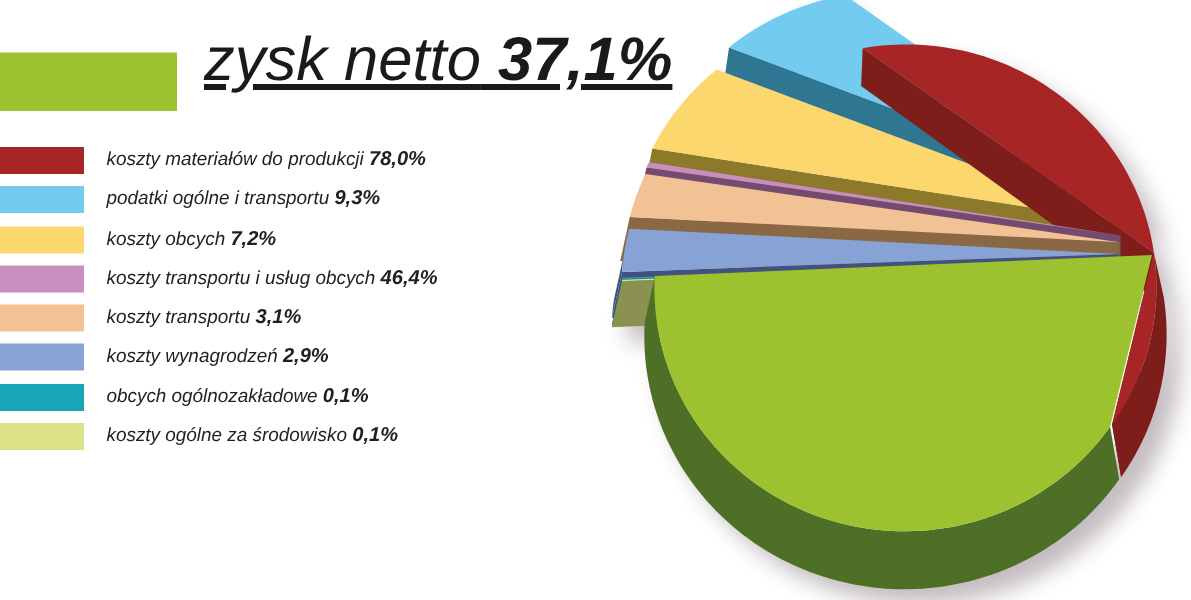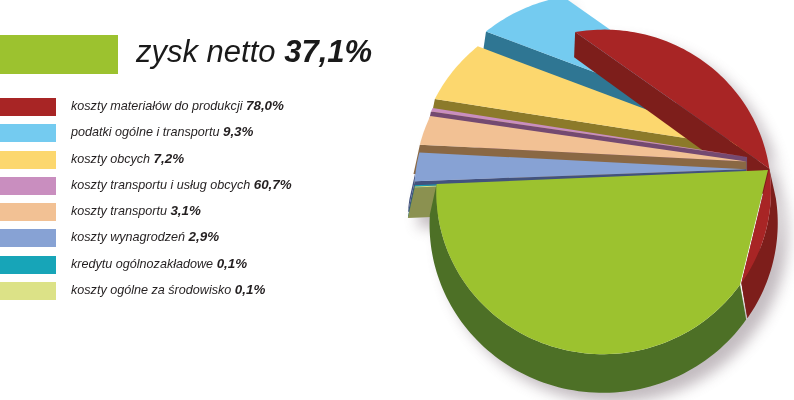--- a/index.html
+++ b/index.html
@@ -1,21 +1,21 @@
 <!DOCTYPE html>
 <html><head>
 <meta charset="utf-8">
 <style>
   html,body{margin:0;padding:0;}
   body{width:794px;height:400px;background:#ffffff;overflow:hidden;position:relative;
        font-family:"Liberation Sans","DejaVu Sans",sans-serif;-webkit-font-smoothing:antialiased;}
   #pie{position:absolute;left:0;top:0;width:794px;height:400px;}
   #legend{position:absolute;left:0;top:0;width:400px;height:400px;}
   .hdr-swatch{position:absolute;left:0;top:35px;width:118px;height:39px;}
-  .hdr-title{position:absolute;left:136px;top:34px;font-size:31px;font-style:italic;color:#1a1a1a;white-space:nowrap;letter-spacing:0px;}
+  .hdr-title{position:absolute;left:136px;top:16px;font-size:41px;font-style:italic;color:#1a1a1a;white-space:nowrap;letter-spacing:0px;text-decoration:underline;}
   .hdr-title b{font-weight:bold;}
   .row{position:absolute;left:0;}
   .row .sw{position:absolute;left:0;width:56px;height:18px;}
   .row .tx{position:absolute;left:71px;font-size:12.6px;font-style:italic;color:#231f20;white-space:nowrap;}
   .row .tx b{font-weight:bold;font-size:13.4px;}
 </style>
 </head>
 <body>
 
 <svg id="pie" viewBox="0 0 794 400" xmlns="http://www.w3.org/2000/svg">
@@ -88,31 +88,31 @@
     <div class="row" style="top: 124.25px;">
       <div class="sw" style="background: rgb(116, 203, 240);"></div>
       <div class="tx"><span>podatki ogólne i transportu</span> <b>9,3%</b></div>
     </div>
     <div class="row" style="top: 150.5px;">
       <div class="sw" style="background: rgb(252, 215, 110);"></div>
       <div class="tx"><span>koszty obcych</span> <b>7,2%</b></div>
     </div>
     <div class="row" style="top: 176.75px;">
       <div class="sw" style="background: rgb(201, 142, 191);"></div>
-      <div class="tx"><span>koszty transportu i usług obcych</span> <b>60,7%</b></div>
+      <div class="tx"><span>koszty transportu i usług obcych</span> <b>46,4%</b></div>
     </div>
     <div class="row" style="top: 203px;">
       <div class="sw" style="background: rgb(242, 193, 148);"></div>
       <div class="tx"><span>koszty transportu</span> <b>3,1%</b></div>
     </div>
     <div class="row" style="top: 229.25px;">
       <div class="sw" style="background: rgb(135, 162, 212);"></div>
       <div class="tx"><span>koszty wynagrodzeń</span> <b>2,9%</b></div>
     </div>
     <div class="row" style="top: 255.5px;">
       <div class="sw" style="background: rgb(23, 165, 184);"></div>
-      <div class="tx"><span>kredytu ogólnozakładowe</span> <b>0,1%</b></div>
+      <div class="tx"><span>obcych ogólnozakładowe</span> <b>0,1%</b></div>
     </div>
     <div class="row" style="top: 281.75px;">
       <div class="sw" style="background: rgb(220, 226, 135);"></div>
       <div class="tx"><span>koszty ogólne za środowisko</span> <b>0,1%</b></div>
     </div>
   </div>
 
 </body></html>

